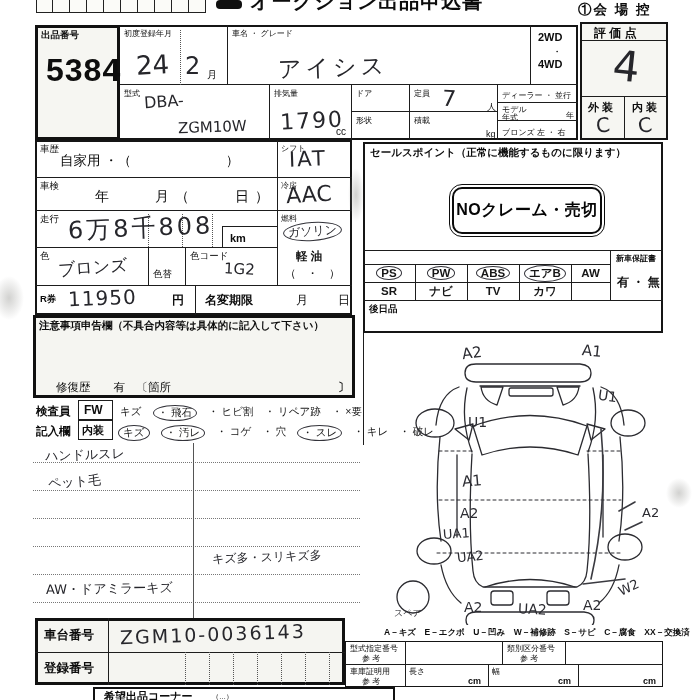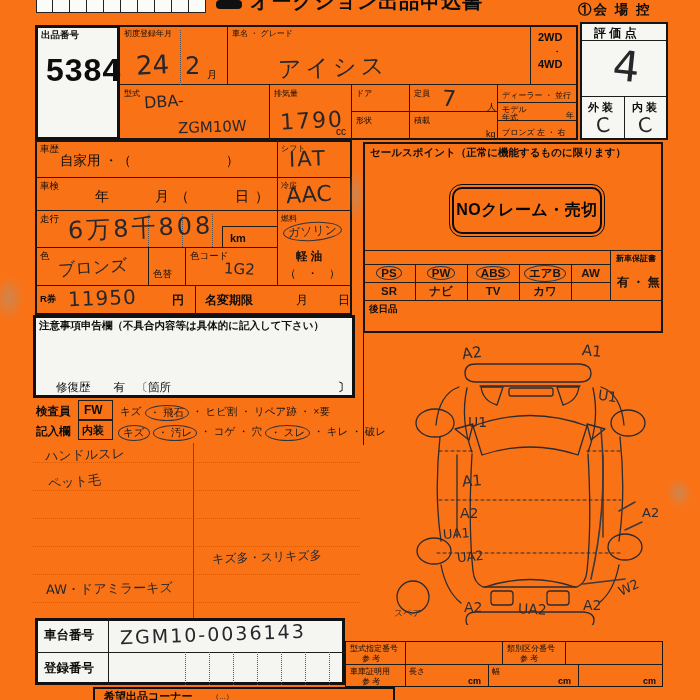--- a/index.html
+++ b/index.html
@@ -1,37 +1,37 @@
 <!DOCTYPE html>
 <html><head>
 <meta charset="utf-8">
 <style>
   html,body{margin:0;padding:0;background:#888;}
   .sheet{position:relative;width:700px;height:700px;overflow:hidden;
-    background:#f97316;font-family:"Liberation Sans",sans-serif;color:#161616;}
+    background:#ffffff;font-family:"Liberation Sans",sans-serif;color:#161616;}
   .sheet *{box-sizing:border-box;}
   .abs{position:absolute;}
   .cell{position:absolute;}
   .b1{border:1px solid #1d1d1d;}
   .bold-box{position:absolute;border:3px solid #111;}
   .med-box{position:absolute;border:2px solid #151515;}
   .br{border-right:1px solid #1d1d1d;}
   .bb{border-bottom:1px solid #1d1d1d;}
   .vl{position:absolute;width:1px;background:#1d1d1d;}
   .hl{position:absolute;height:1px;background:#1d1d1d;}
   .vdot{position:absolute;width:0;border-left:1px dotted #555;}
   .hdot{position:absolute;height:0;border-top:1px dotted #777;}
   .lbl{position:absolute;font-size:8px;color:#0d0d0d;white-space:nowrap;}
   .lbl9{position:absolute;font-size:9.5px;color:#0d0d0d;white-space:nowrap;}
   .txt{position:absolute;white-space:nowrap;color:#0d0d0d;}
   .hw{position:absolute;font-family:"DejaVu Sans",sans-serif;color:#26262b;white-space:nowrap;}
   .circ{border:1.6px solid #33333a;border-radius:50%;padding:0 4px;}
   .mk{position:absolute;font-family:"DejaVu Sans",sans-serif;color:#2c2c32;white-space:nowrap;}
   .eq-item{display:flex;align-items:center;justify-content:center;font-size:11.5px;font-weight:bold;}
-  .ins-row{position:absolute;display:flex;gap:3px;font-size:10.5px;white-space:nowrap;}
+  .ins-row{position:absolute;display:flex;gap:11px;font-size:10.5px;white-space:nowrap;}
   .ins-row span+span::before{content:"・";margin-right:3px;}
   .stamp{position:absolute;left:452px;top:187px;width:150px;height:47px;
     border:2.5px solid #0c0c0c;outline:1.5px solid #0c0c0c;outline-offset:2px;border-radius:10px;
     display:flex;align-items:center;justify-content:center;
     font-weight:900;font-size:16px;letter-spacing:.5px;color:#050505;}
   .gridcell{width:17px;height:22px;border:1.5px solid #222;border-left:none;background:#fbfbf8;}
   .gridcell:first-child{border-left:1.5px solid #222;}
   .smudge{position:absolute;background:radial-gradient(closest-side,#9a9a96,transparent);opacity:.45;}
 </style>
 </head>
@@ -312,20 +312,21 @@
   <span class="mk" style="left:460px;top:505px;font-size:14px;">A2</span>
   <span class="mk" style="left:443px;top:526px;font-size:13px;transform:rotate(-4deg);">UA1</span>
   <span class="mk" style="left:457px;top:549px;font-size:13px;transform:rotate(-6deg);">UA2</span>
   <span class="mk" style="left:464px;top:599px;font-size:14px;">A2</span>
   <span class="mk" style="left:518px;top:601px;font-size:14px;transform:rotate(3deg);">UA2</span>
   <span class="mk" style="left:583px;top:597px;font-size:14px;">A2</span>
   <span class="mk" style="left:618px;top:580px;font-size:13px;transform:rotate(-25deg);">W2</span>
   <span class="mk" style="left:642px;top:505px;font-size:13px;">A2</span>
   <span class="mk" style="left:394px;top:607px;font-size:9px;">スペア</span>
 
+  <div class="txt" style="left:384px;top:627px;font-size:8.5px;font-weight:bold;">A－キズ　E－エクボ　U－凹み　W－補修跡　S－サビ　C－腐食　XX－交換済</div>
 
   <div class="bold-box" style="left:35px;top:618px;width:310px;height:67px;background:#f5f5f1;"></div>
   <div class="vl" style="left:108px;top:618px;height:67px;"></div>
   <div class="hl" style="left:35px;top:652px;width:310px;"></div>
   <div class="txt" style="left:44px;top:627px;font-size:12.5px;font-weight:bold;">車台番号</div>
   <div class="hw" style="left:120px;top:623px;font-size:19px;letter-spacing:2px;transform:rotate(-2deg);">ZGM10-0036143</div>
   <div class="txt" style="left:44px;top:660px;font-size:12.5px;font-weight:bold;">登録番号</div>
   <div class="vdot" style="left:185px;top:652px;height:33px;"></div>
   <div class="vdot" style="left:209px;top:652px;height:33px;"></div>
   <div class="vdot" style="left:233px;top:652px;height:33px;"></div>

